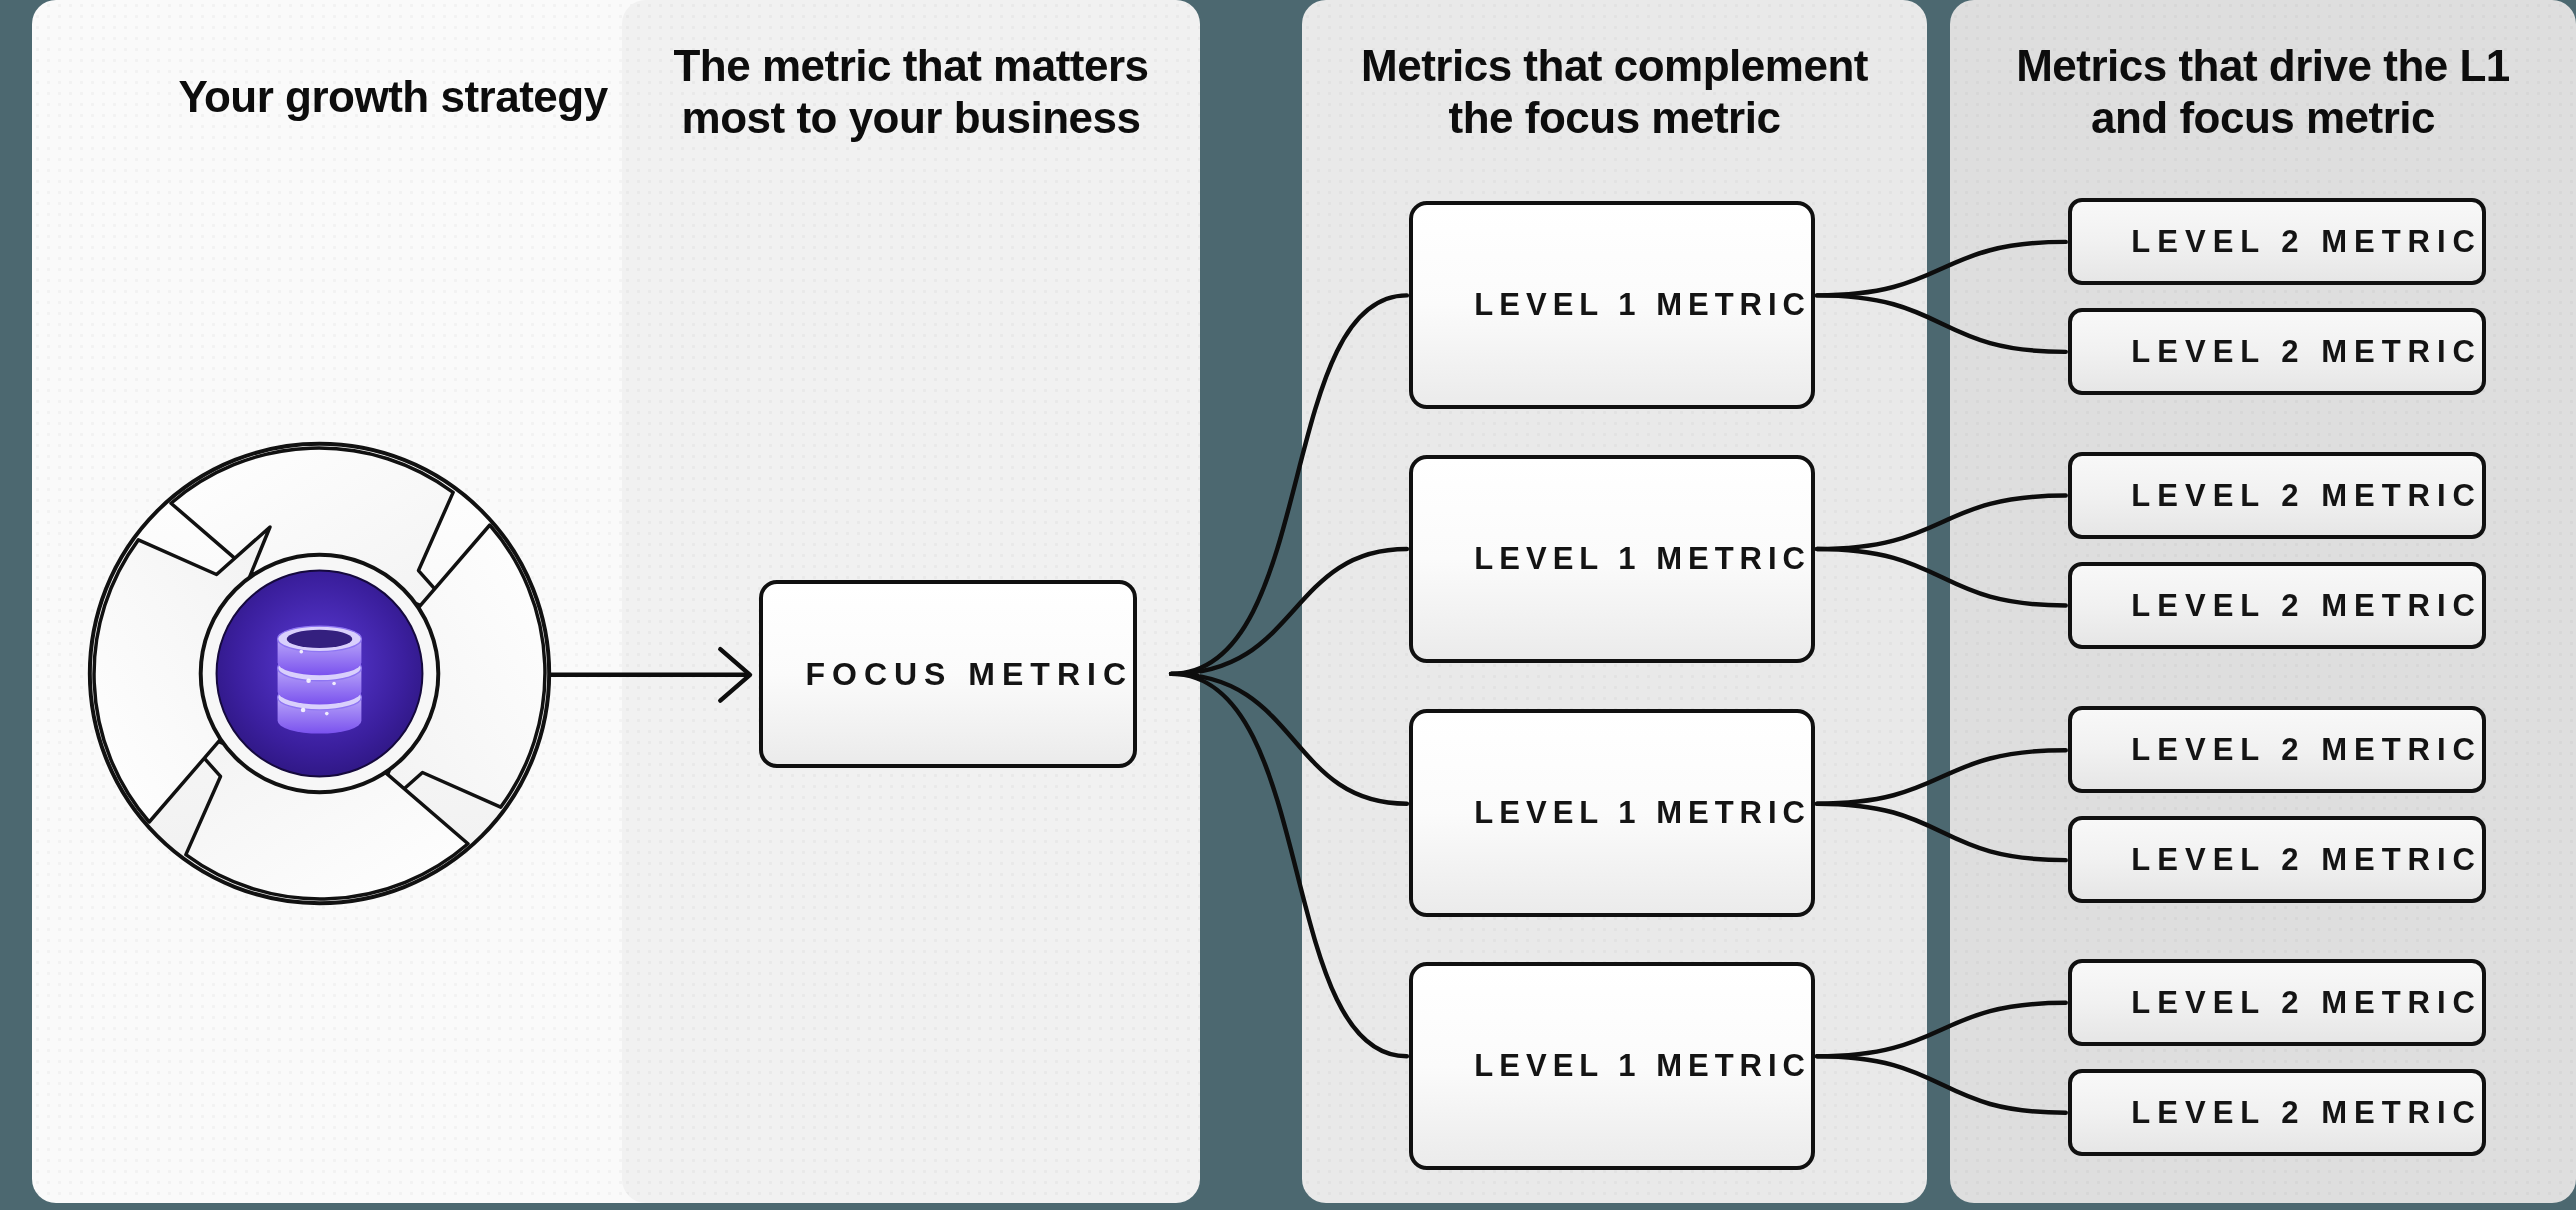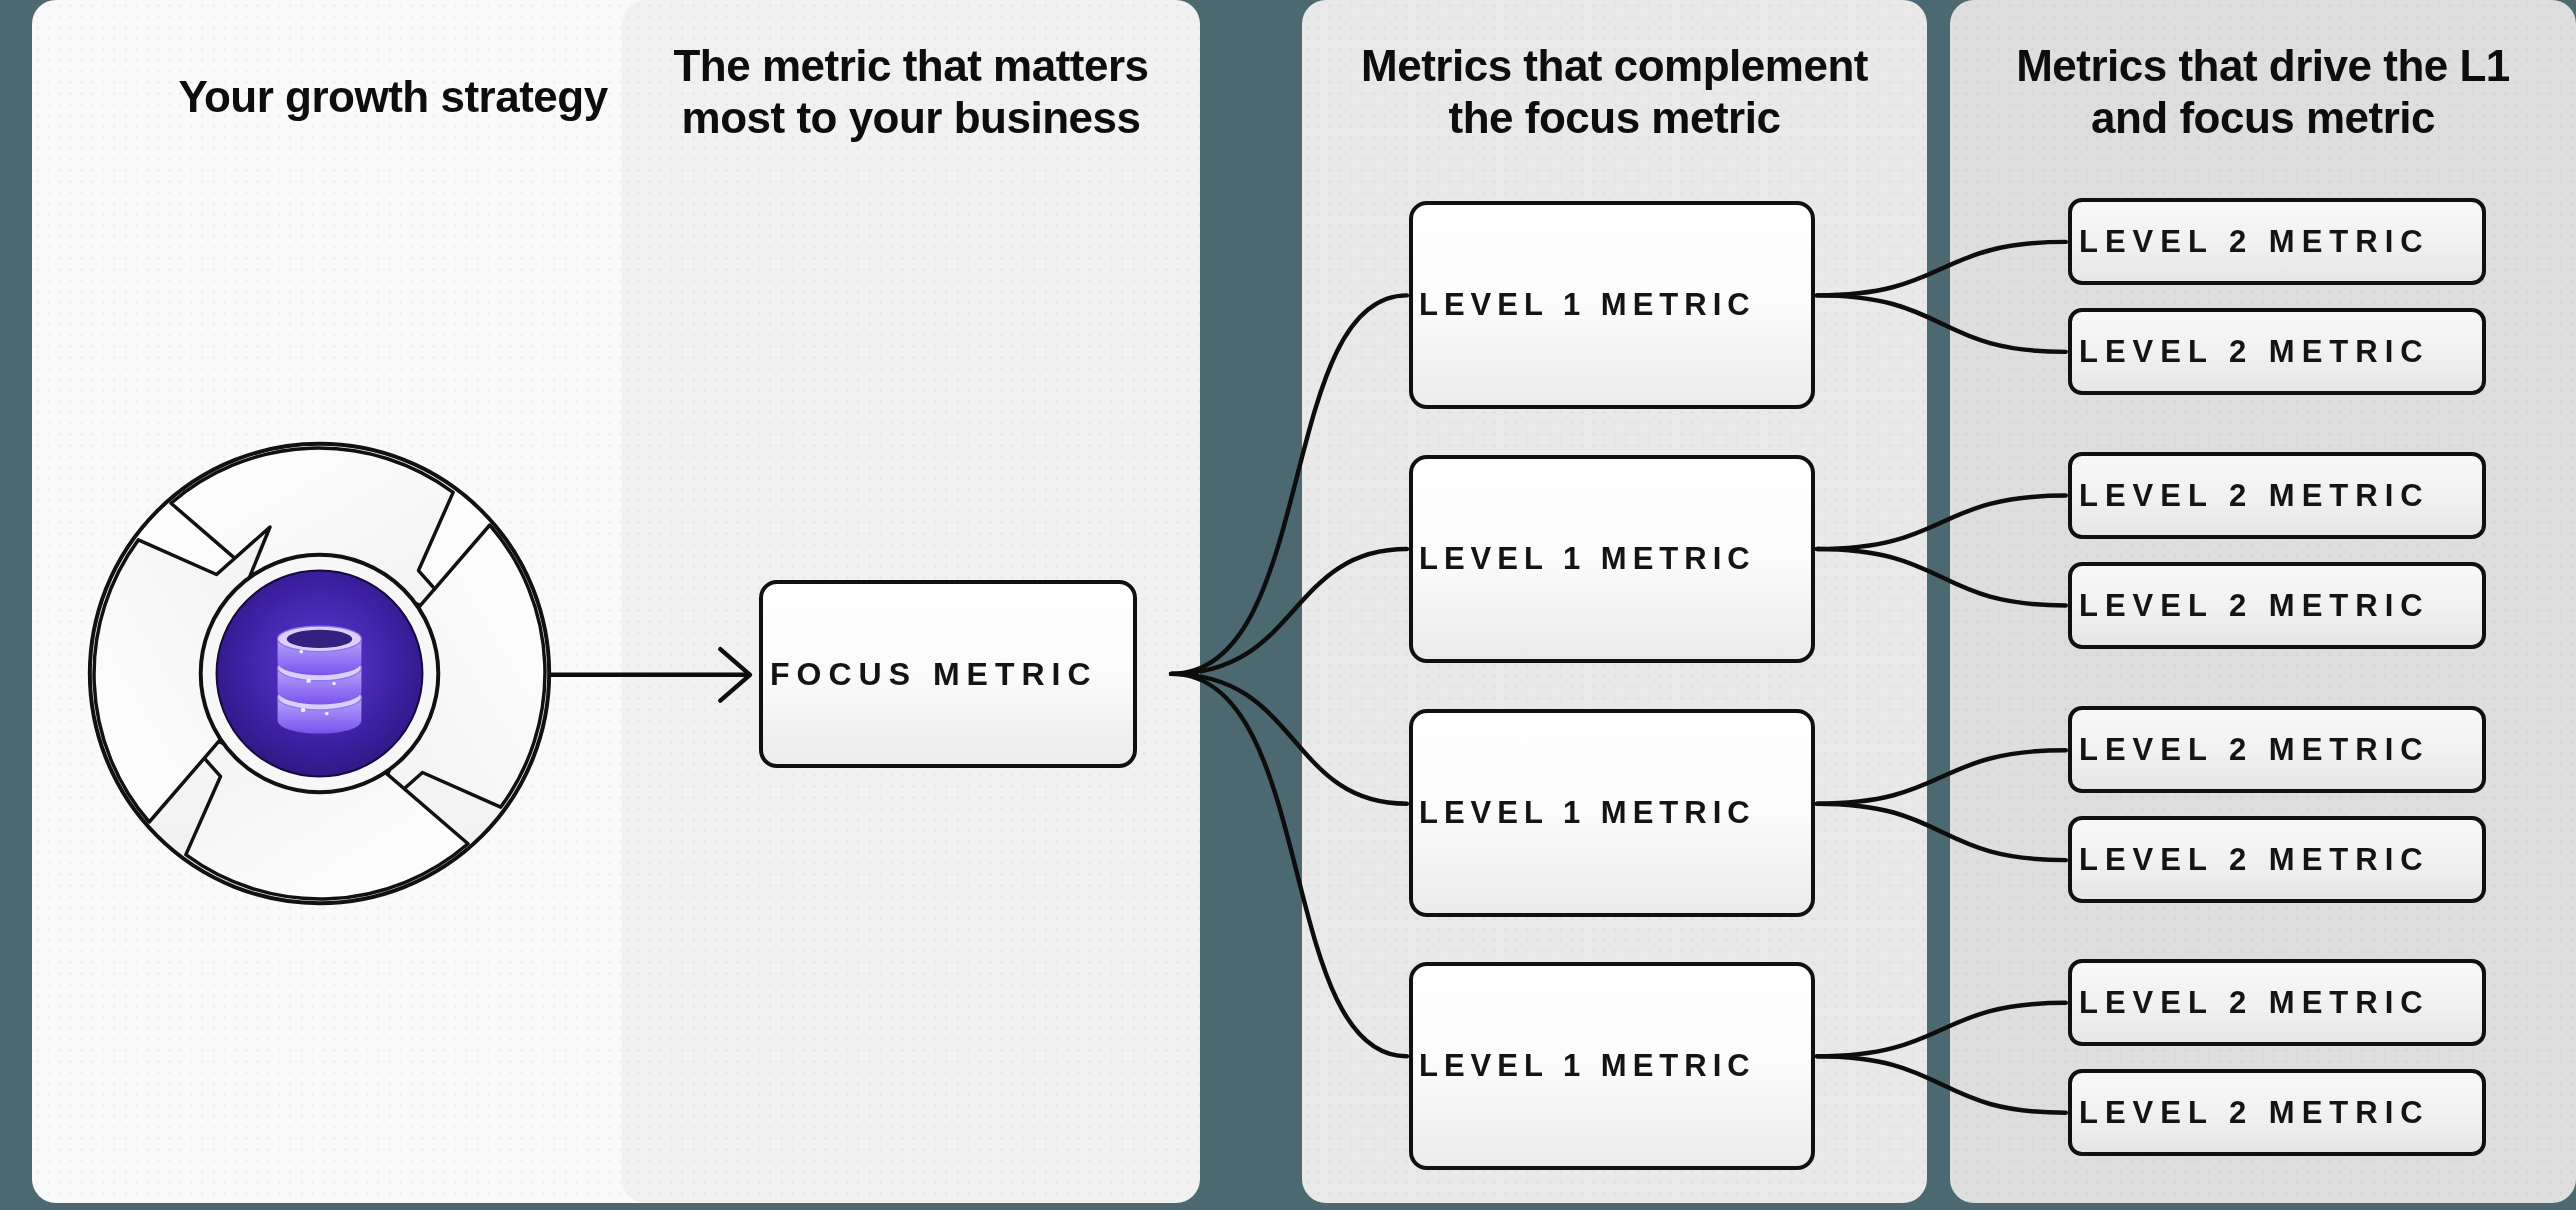--- a/index.html
+++ b/index.html
@@ -18,21 +18,21 @@
   .panel3{left:1302px;width:625px;background-color:#e9e9e9;}
   .panel4{left:1950px;width:626px;background-color:#dedede;}
   .panel-title{
     position:absolute;left:0;right:0;top:40px;
     text-align:center;color:#0d0d0d;
     font-size:44px;line-height:52px;font-weight:bold;
     white-space:pre-line;letter-spacing:-0.5px;
   }
   .panel1 .panel-title{top:71px;}
   .box{
-    position:absolute;display:flex;align-items:center;justify-content:flex-start;
+    position:absolute;display:flex;align-items:center;justify-content:flex-end;
     border:4px solid #101010;color:#141414;
     font-weight:bold;text-align:center;
     box-sizing:border-box;
   }
   .box span{display:block;}
   .focus-box{
     left:759px;top:580px;width:378px;height:188px;border-radius:18px;
     background:linear-gradient(180deg,#ffffff 0%,#fbfbfb 50%,#ebebeb 100%);
     font-size:32px;letter-spacing:7px;text-indent:7px;
   }

